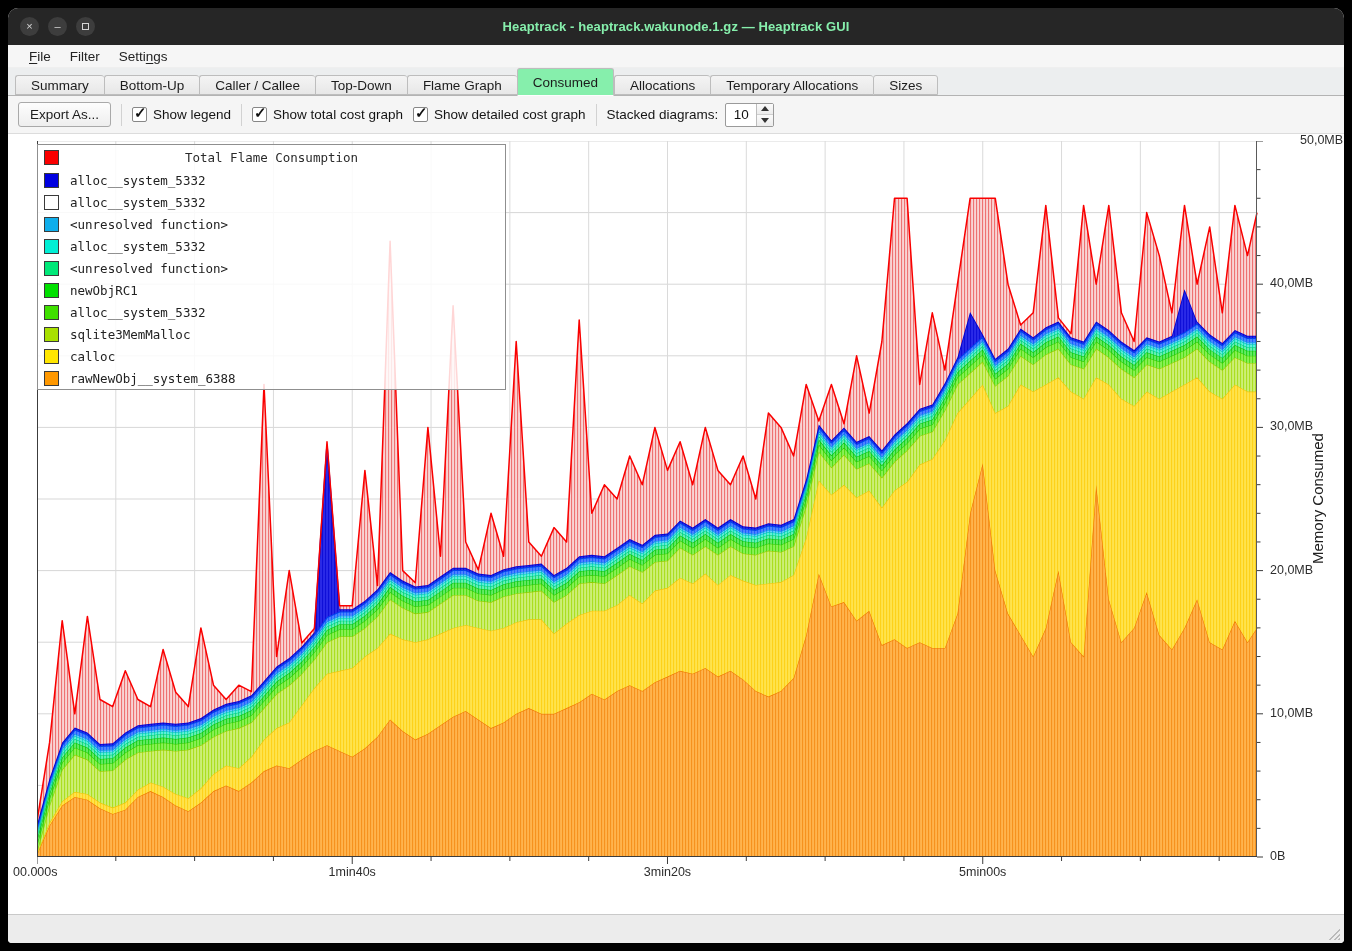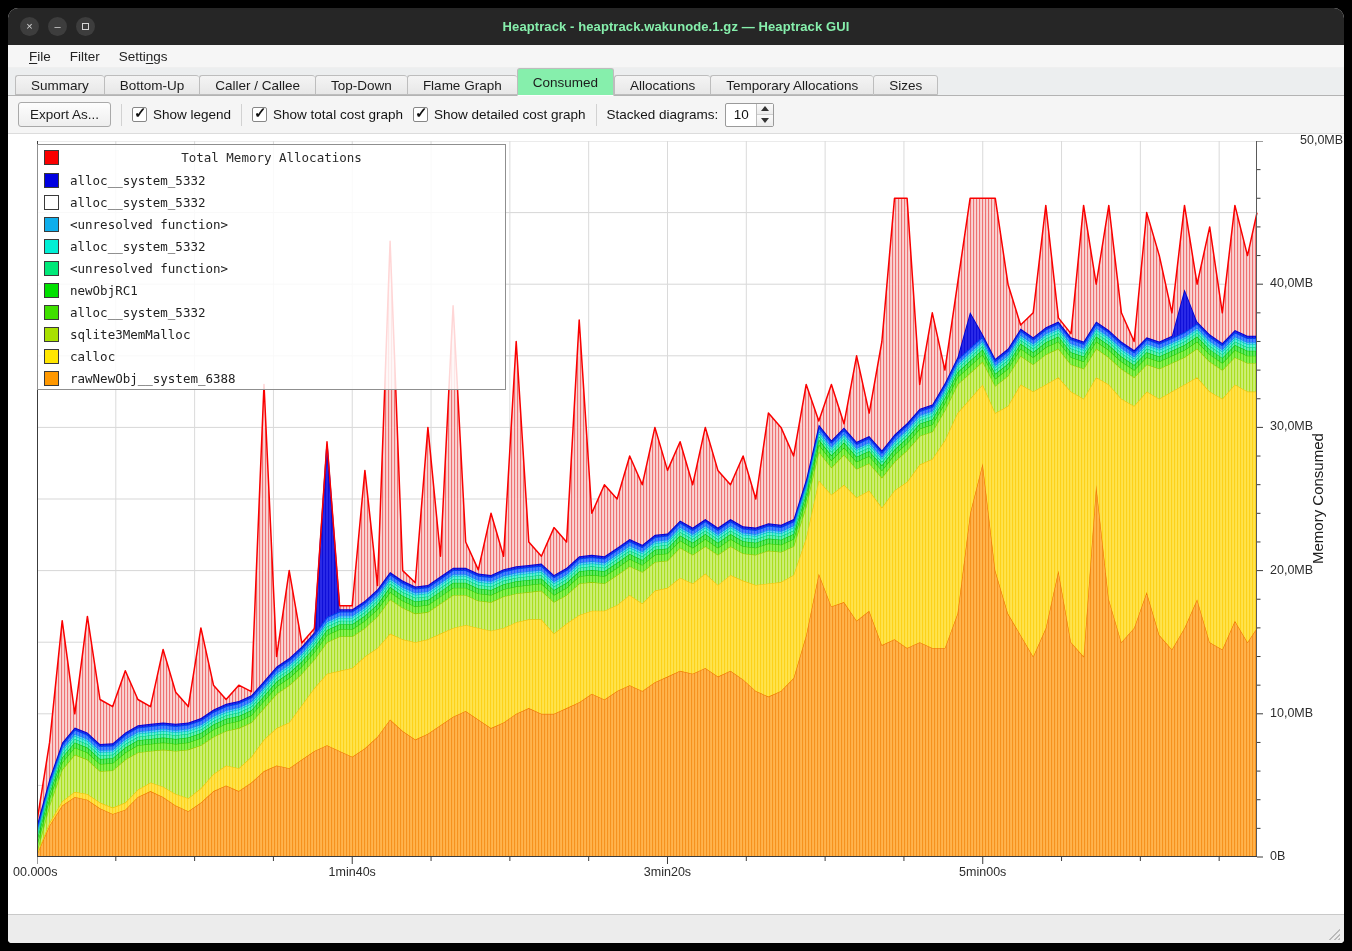--- a/index.html
+++ b/index.html
@@ -303,21 +303,21 @@
           <line x1="788.1136950904393" x2="788.1136950904393" y1="716" y2="720" stroke="#3c3c3c" stroke-width="1"></line>
           <line x1="866.9250645994832" x2="866.9250645994832" y1="716" y2="720" stroke="#3c3c3c" stroke-width="1"></line>
           <line x1="945.7364341085271" x2="945.7364341085271" y1="716" y2="723" stroke="#3c3c3c" stroke-width="1"></line>
           <line x1="1024.5478036175712" x2="1024.5478036175712" y1="716" y2="720" stroke="#3c3c3c" stroke-width="1"></line>
           <line x1="1103.359173126615" x2="1103.359173126615" y1="716" y2="720" stroke="#3c3c3c" stroke-width="1"></line>
           <line x1="1182.1705426356589" x2="1182.1705426356589" y1="716" y2="720" stroke="#3c3c3c" stroke-width="1"></line>
         </svg>
       <div class="legend" id="legend">
           <div class="lrow title-row">
             <span class="lswatch" style="background: rgb(250, 0, 0);"></span>
-            <span class="ltitle">Total Memory Allocations</span>
+            <span class="ltitle">Total Flame Consumption</span>
           </div>
           <div class="lrow">
             <span class="lswatch" style="background: rgb(0, 0, 224);"></span>
             <span class="llabel">alloc__system_5332</span>
           </div>
           <div class="lrow">
             <span class="lswatch"></span>
             <span class="llabel">alloc__system_5332</span>
           </div>
           <div class="lrow">

